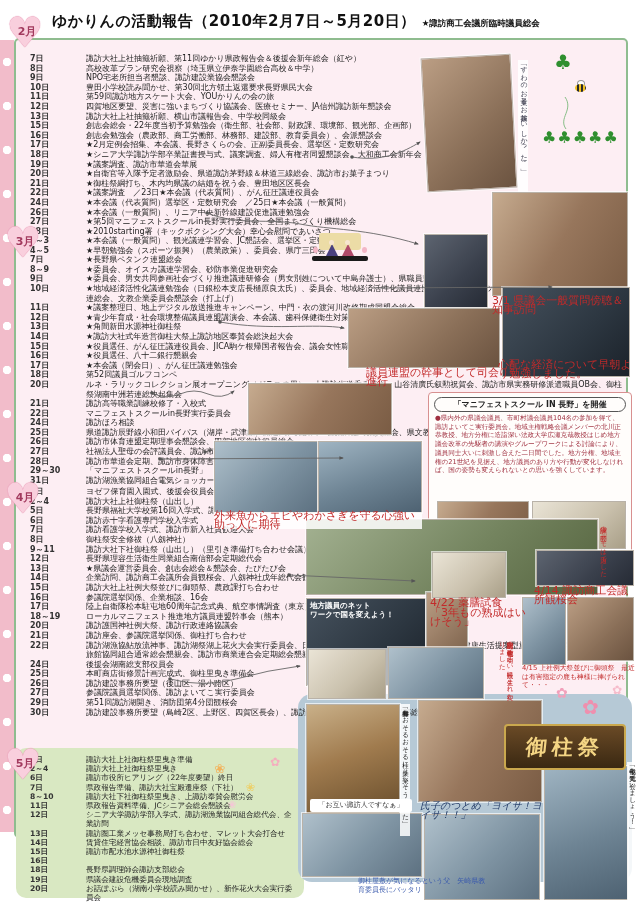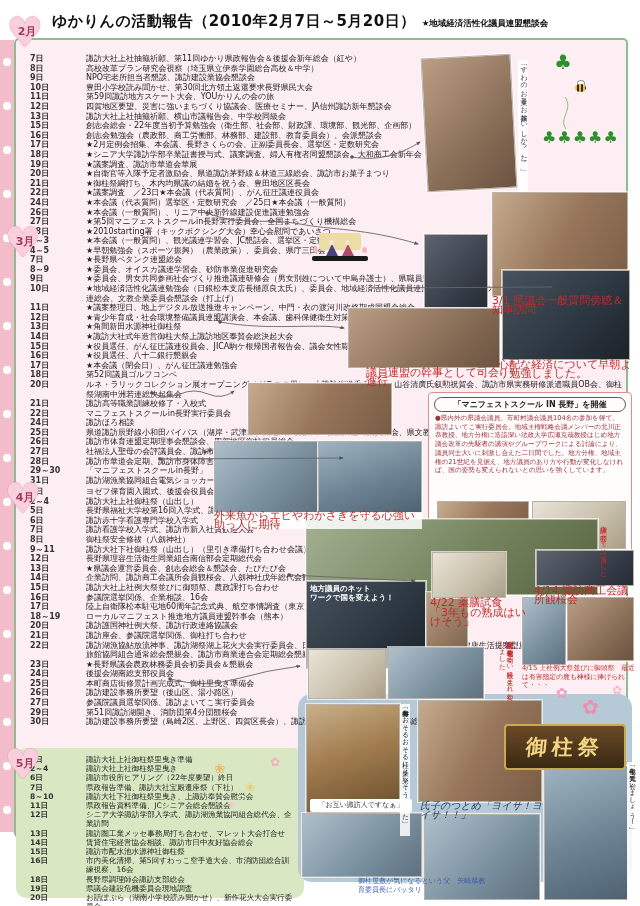--- a/index.html
+++ b/index.html
@@ -29,21 +29,21 @@
   .row .d{flex:none;width:56px;font-weight:bold;color:#333;}
   .row .t{flex:1;word-break:break-all;}
   .may .row{font-size:7.6px;line-height:9.2px;}
   
   .ph{position:absolute;border:1px solid #b9b2a8;box-shadow:0 0 0 1px rgba(255,255,255,.65);z-index:3;}
   .g-warm{background:linear-gradient(135deg,#bb9e84,#8a6f58 60%,#6b5340);}
   .g-warm2{background:linear-gradient(120deg,#c6ab8f,#97765c 50%,#7a5c44);}
   .g-cool{background:linear-gradient(135deg,#afc0cb,#7e93a2 55%,#5d7181);}
   .g-cool2{background:linear-gradient(160deg,#9fb4c2,#6e8494 55%,#4e6272);}
   .g-dark{background:linear-gradient(135deg,#5d6470,#3a404c 60%,#262b35);}
-  .g-night{background:linear-gradient(135deg,#46525e,#2c3640 60%,#1b222a);}
+  .g-night{background:linear-gradient(135deg,#46525e,#2c3640 60%,#1b222a);margin-top:17px;}
   .g-green{background:linear-gradient(135deg,#a3b191,#74845f 55%,#55643f);}
   .g-light{background:linear-gradient(135deg,#eae4d6,#c9c0ac 60%,#a99f88);}
   .g-fest{background:linear-gradient(160deg,#c9b089,#a07b4e 40%,#6f5330 80%);}
   
   .cap{position:absolute;font-size:11px;line-height:8.6px;color:#c22a2a;z-index:4;}
   .capb{position:absolute;font-size:7px;line-height:8.6px;color:#3a5aad;z-index:4;}
   .capk{position:absolute;font-size:10px;line-height:8.6px;color:#223a66;z-index:4;font-style:italic;}
   .vcap{position:absolute;writing-mode:vertical-rl;text-orientation:upright;
         font-size:7px;line-height:7.6px;color:#445;background:rgba(255,255,255,.85);
         padding:1px;z-index:4;}
@@ -92,21 +92,21 @@
 </style>
 </head>
 <body>
 
 <div class="abs mainbox"></div>
 <div class="abs strip"></div>
 <div class="abs greenbox"></div>
 <div class="abs bluebox"></div>
 
 <div class="abs titlerow">
-  <span class="title-main">ゆかりんの活動報告（2010年2月7日～5月20日）</span><span class="title-note">★地域経済活性化議員連盟懇談会</span>
+  <span class="title-main">ゆかりんの活動報告（2010年2月7日～5月20日）</span><span class="title-note">★諏訪商工会議所臨時議員総会</span>
 </div>
 
 <div class="abs heart" style="left:6px;top:16px;">
     <span class="heart-glyph">♥</span>
     <span class="heart-label">2月</span>
   </div>
 <div class="abs heart" style="left:4px;top:226px;">
     <span class="heart-glyph">♥</span>
     <span class="heart-label">3月</span>
   </div>
@@ -358,24 +358,20 @@
     </div>
     <div class="row">
       <span class="d">21日</span>
       <span class="t">諏訪座会、参議院選挙関係、御柱打ち合わせ</span>
     </div>
     <div class="row">
       <span class="d">22日</span>
       <span class="t">諏訪湖漁協鮎放流神事、諏訪湖祭湖上花火大会実行委員会、日赤治験審査委員会、「くらすわ」養命酒造健康生活提案型施設開店披露宴、諏訪湖温泉旅館協同組合通常総会懇親会、諏訪市商業連合会定期総会懇親会</span>
     </div>
     <div class="row">
-      <span class="d">23日</span>
-      <span class="t">★長野県議会農政林務委員会初委員会＆懇親会</span>
-    </div>
-    <div class="row">
       <span class="d">24日</span>
       <span class="t">後援会湖南総支部役員会</span>
     </div>
     <div class="row">
       <span class="d">25日</span>
       <span class="t">本町商店街修景計画完成式、御柱里曳き準備会</span>
     </div>
     <div class="row">
       <span class="d">26日</span>
       <span class="t">諏訪建設事務所要望（後山区、湯小路区）</span>
@@ -429,21 +425,20 @@
     <div class="row">
       <span class="d">14日</span>
       <span class="t">賃貸住宅経営協会相談、諏訪市日中友好協会総会</span>
     </div>
     <div class="row">
       <span class="d">15日</span>
       <span class="t">諏訪市配水池水源神社御柱祭</span>
     </div>
     <div class="row">
       <span class="d">16日</span>
-      <span class="t">市内美化清掃、第5回すわっこ空手道大会、市消防団総合訓練視察、16会</span>
     </div>
     <div class="row">
       <span class="d">18日</span>
       <span class="t">長野県調理師会諏訪支部総会</span>
     </div>
     <div class="row">
       <span class="d">19日</span>
       <span class="t">県議会建設危機委員会現地調査</span>
     </div>
     <div class="row">

